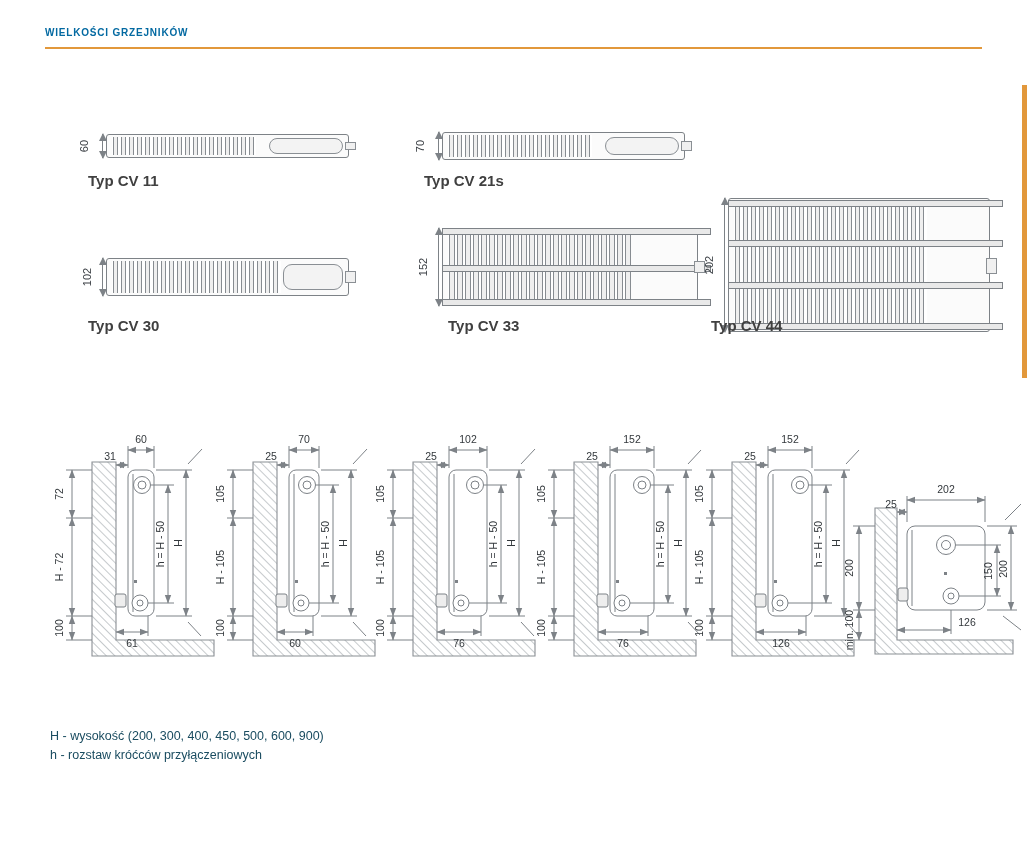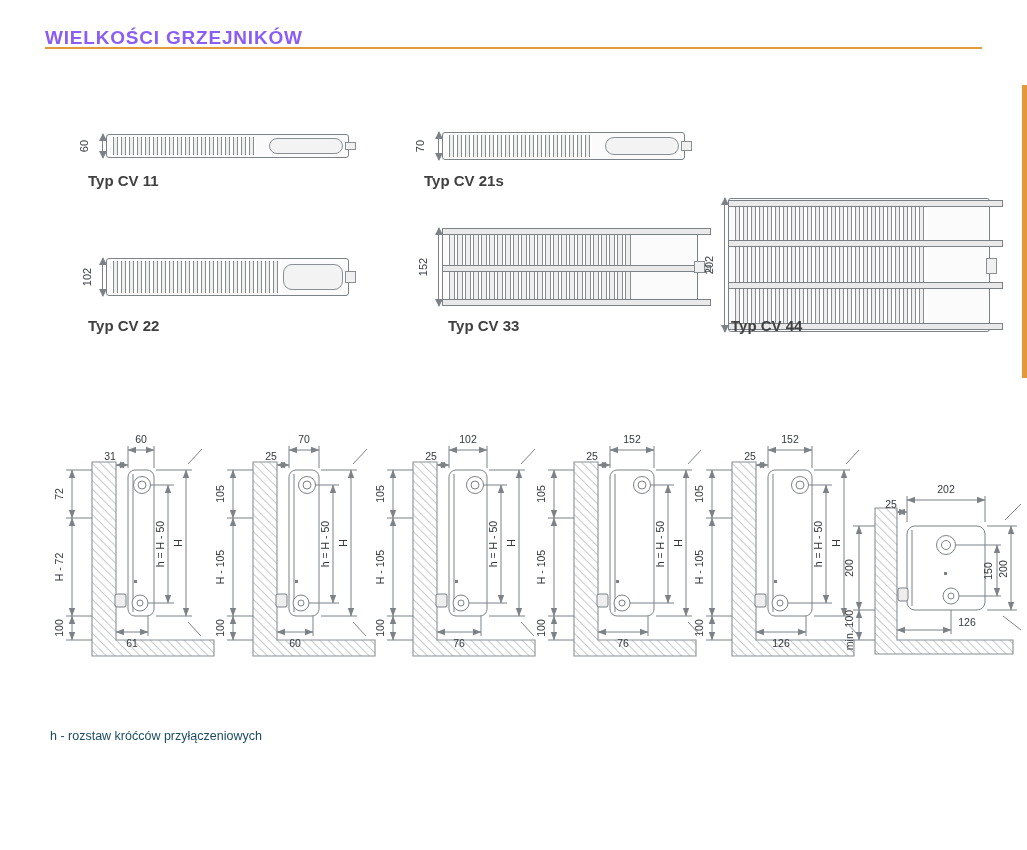--- a/index.html
+++ b/index.html
@@ -1,21 +1,21 @@
 <!DOCTYPE html>
 <html><head>
 <meta charset="utf-8">
 <style>
   html,body{margin:0;padding:0;background:#ffffff;}
   .page{position:relative;width:1027px;height:850px;background:#ffffff;overflow:hidden;
         font-family:"Liberation Sans",sans-serif;color:#14384c;}
 
   
-  .title{position:absolute;left:45px;top:27px;font-size:19px;font-weight:600;
-         letter-spacing:.8px;color:#8b5cf6;}
+  .title{position:absolute;left:45px;top:27px;font-size:10px;font-weight:600;
+         letter-spacing:.8px;color:#0369a1;}
   .title-rule{position:absolute;left:45px;top:47px;width:937px;height:2px;background:#e2983b;}
   .edge-marker{position:absolute;right:0;top:85px;width:5px;height:293px;background:#e2983b;}
 
   
   .xsec{position:absolute;display:flex;align-items:stretch;}
   .xdim{position:relative;width:22px;flex:none;}
   .xdim-line{position:absolute;right:3px;top:0;bottom:0;width:1px;background:#7d8287;}
   .xdim-line::before{content:"";position:absolute;top:-1px;left:-3.5px;width:0;height:0;
      border-left:4px solid transparent;border-right:4px solid transparent;border-bottom:8px solid #7d8287;}
   .xdim-line::after{content:"";position:absolute;bottom:-1px;left:-3.5px;width:0;height:0;
@@ -93,21 +93,21 @@
     <div class="xdim">
       <span class="xdim-label">102</span>
       <div class="xdim-line"></div>
     </div>
     <div class="xbody">
       <div class="xfins" style="right:28%;"></div>
       <div class="xcyl" style="width:24%;"></div>
       <div class="xnub"></div>
     </div>
   </div>
-  <div class="typ-label" style="left:88px;top:317px;">Typ CV 22</div>
+  <div class="typ-label" style="left:88px;top:317px;">Typ CV 30</div>
 
   <div class="xsec" style="left:420px;top:228px;width:278px;height:78px;">
     <div class="xdim">
       <span class="xdim-label">152</span>
       <div class="xdim-line"></div>
     </div>
     <div class="xbody">
       <div class="xfins" style="right:26%;"></div>
       <div class="xbar" style="top:-1px;"></div>
       <div class="xbar" style="top:48%;"></div>
@@ -124,21 +124,21 @@
     </div>
     <div class="xbody">
       <div class="xfins" style="right:24%;"></div>
       <div class="xbar" style="top:1px;"></div>
       <div class="xbar" style="top:31%;"></div>
       <div class="xbar" style="top:63%;"></div>
       <div class="xbar" style="bottom:1px;"></div>
       <div class="xnub" style="top:45%;bottom:43%;"></div>
     </div>
   </div>
-  <div class="typ-label" style="left:711px;top:317px;margin-left:20px;">Typ CV 44</div>
+  <div class="typ-label" style="left:711px;top:317px;">Typ CV 44</div>
 
 
   <svg class="sv" style="left:52px;top:424px;" width="170" height="255" viewBox="0 0 170 255">
     <g>
       <path d="M40,38 H64 V216 H162 V232 H40 Z" fill="url(#hatch)" stroke="#8a8f94" stroke-width="1.1"></path>
     </g>
     <g stroke="#7d8287" fill="#ffffff">
       <rect x="76" y="46" width="26" height="146" rx="7"></rect>
       <line x1="81" y1="50" x2="81" y2="188"></line>
       <circle cx="90" cy="61" r="8.5"></circle>
@@ -419,16 +419,17 @@
       <text x="46" y="40">25</text>
       <text transform="rotate(-90 8 100)" x="8" y="100">200</text>
       <text transform="rotate(-90 8 162)" x="8" y="162">min. 100</text>
       <text transform="rotate(-90 147 103)" x="147" y="103">150</text>
       <text transform="rotate(-90 162 101)" x="162" y="101">200</text>
       <text x="122" y="158">126</text>
     </g>
   </svg>
 
   <div class="legend">
+    <div>H - wysokość (200, 300, 400, 450, 500, 600, 900)</div>
     <div>h - rozstaw króćców przyłączeniowych</div>
   </div>
 
 </div>
 
 </body></html>

